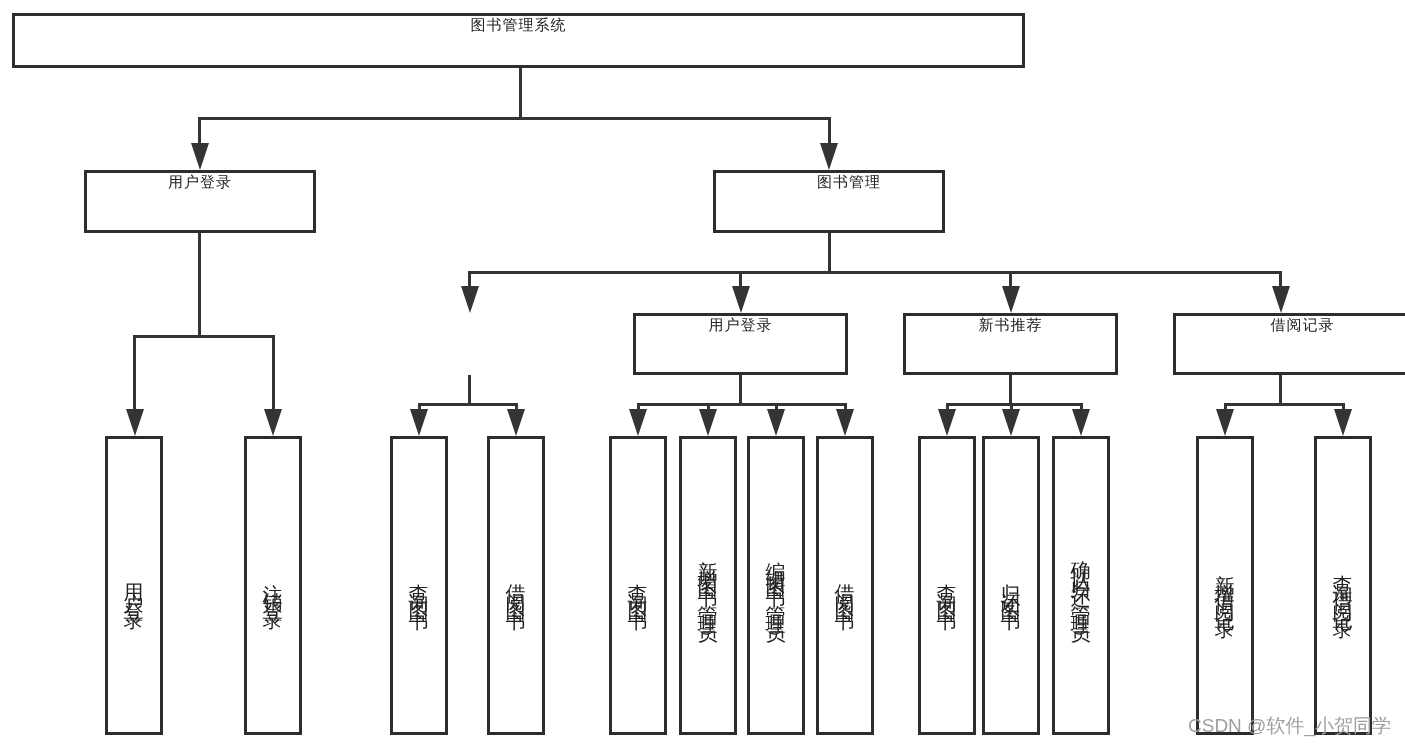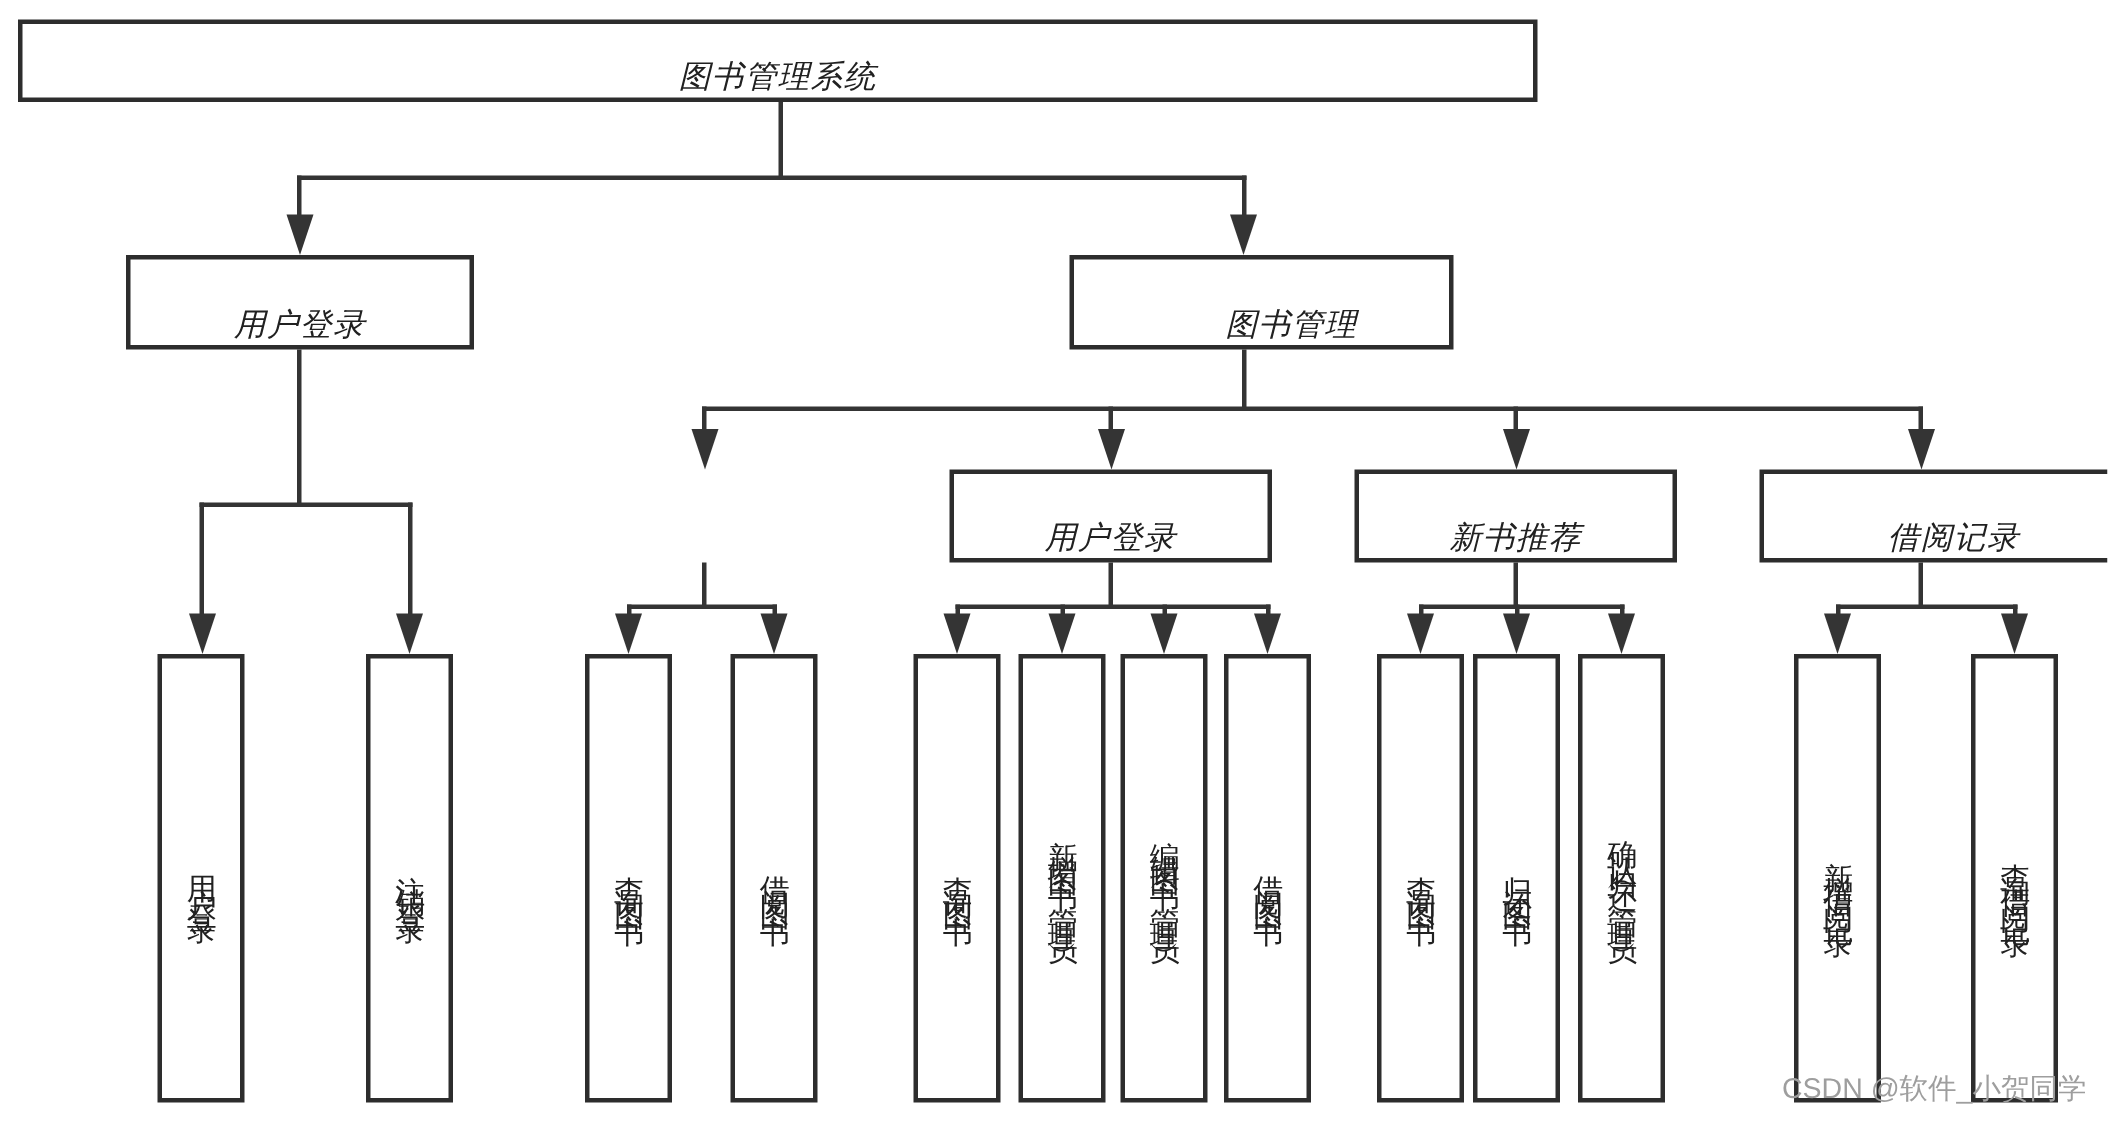--- a/index.html
+++ b/index.html
@@ -16,25 +16,24 @@
     background:var(--bg);
     font-family:"Liberation Sans","DejaVu Sans",sans-serif;
     color:var(--text);
     overflow:hidden;
   }
   .node{
     position:absolute;
     box-sizing:border-box;
     border:3px solid var(--box-border);
     background:var(--bg);
-    display:flex;align-items:flex-end;justify-content:center;
-    font-size:21px;
+    display:flex;align-items:flex-start;justify-content:center;
+    font-size:15px;
     letter-spacing:1px;
     color:var(--text);
-    font-style:italic;
   }
   .leaf{
     position:absolute;
     box-sizing:border-box;
     width:58px;height:299px;top:436px;
     border:3px solid var(--box-border);
     background:var(--bg);
     display:flex;align-items:center;justify-content:center;
   }
   .leaf span{
@@ -69,21 +68,21 @@
 <div class="canvas">
 
   <div class="node" style="left:12px;top:13px;width:1013px;height:55px;">
     <span>图书管理系统</span>
   </div>
 
   <div class="node" style="left:84px;top:170px;width:232px;height:63px;">
     <span>用户登录</span>
   </div>
 
-  <div class="node" style="left:713px;top:170px;width:256px;height:63px;padding-left:40px;">
+  <div class="node" style="left:713px;top:170px;width:232px;height:63px;padding-left:40px;">
     <span>图书管理</span>
   </div>
 
 
   <div class="node" style="left:633px;top:313px;width:215px;height:62px;">
     <span>用户登录</span>
   </div>
 
   <div class="node" style="left:903px;top:313px;width:215px;height:62px;">
     <span>新书推荐</span>

